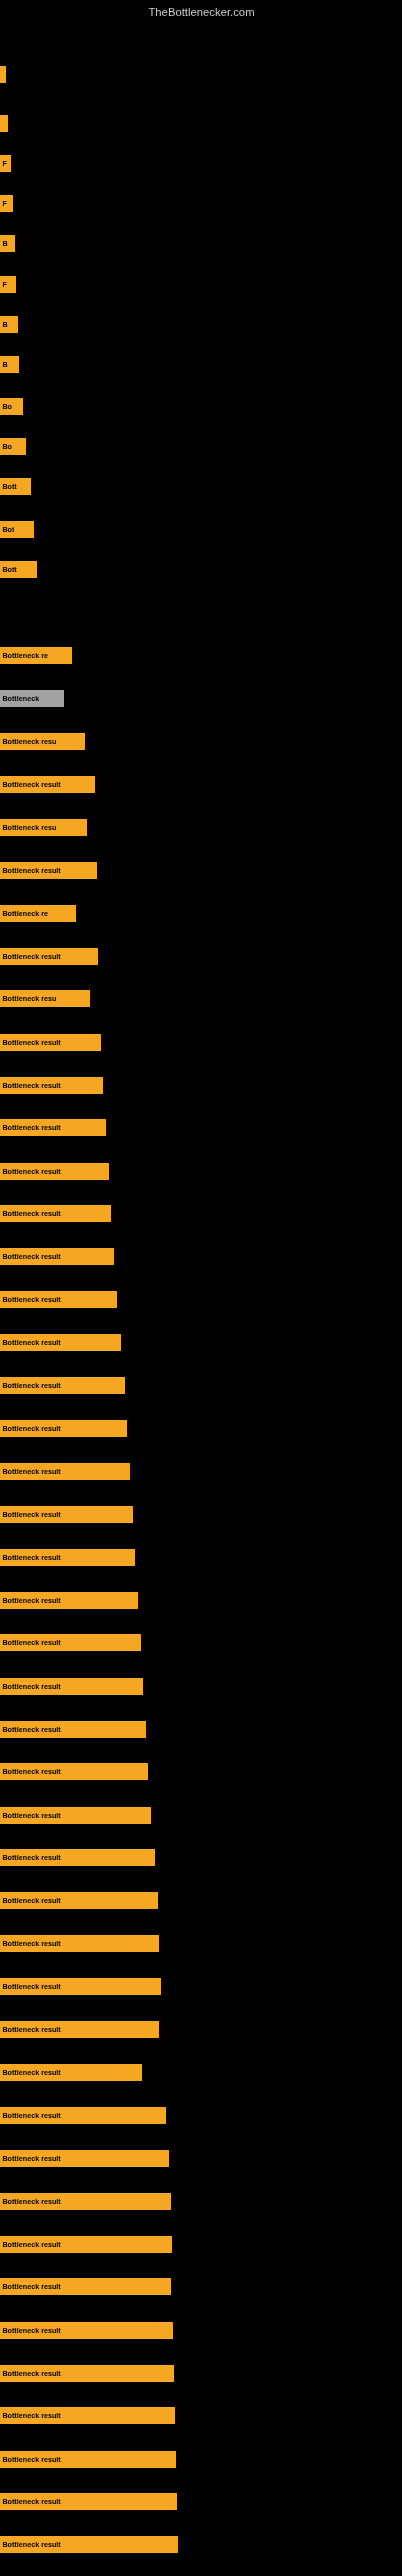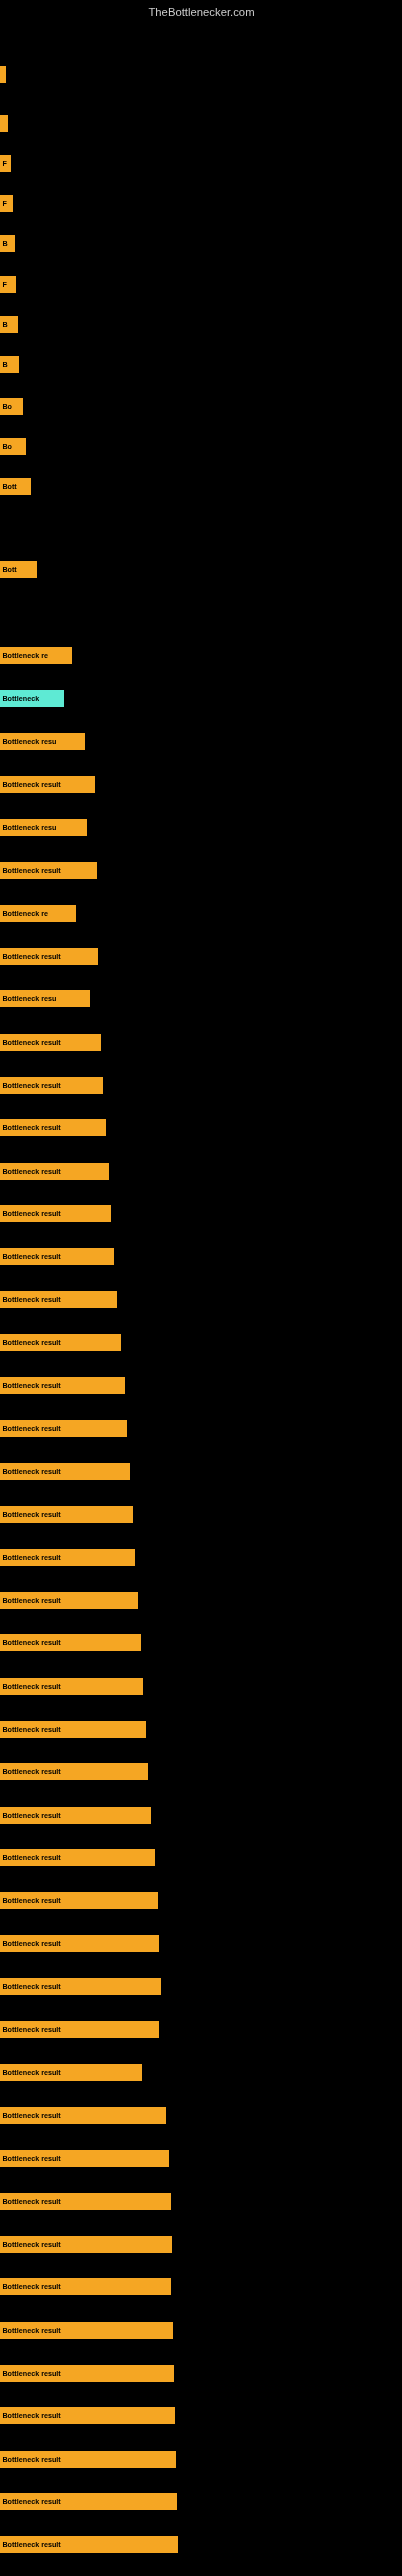--- a/index.html
+++ b/index.html
@@ -76,32 +76,37 @@
     <div style="position: absolute; top: 412px; left: 0px; width: 403px; height: 19.3px; display: flex; align-items: center;">
       <div style="background-color: rgb(245, 166, 35); width: 26px; height: 17.7px; display: flex; align-items: center; padding-left: 2.4px; min-width: 26px;">
         <span style="color: rgb(0, 0, 0); font-size: 7.2px; font-weight: bold; white-space: nowrap; overflow: hidden;">Bo</span>
       </div>
     </div>
     <div style="position: absolute; top: 452px; left: 0px; width: 403px; height: 19.3px; display: flex; align-items: center;">
       <div style="background-color: rgb(245, 166, 35); width: 31px; height: 17.7px; display: flex; align-items: center; padding-left: 2.4px; min-width: 31px;">
         <span style="color: rgb(0, 0, 0); font-size: 7.2px; font-weight: bold; white-space: nowrap; overflow: hidden;">Bott</span>
       </div>
     </div>
+    <div style="position: absolute; top: 495px; left: 0px; width: 403px; height: 19.3px; display: flex; align-items: center;">
+      <div style="background-color: rgb(245, 166, 35); width: 34px; height: 17.7px; display: flex; align-items: center; padding-left: 2.4px; min-width: 34px;">
+        <span style="color: rgb(0, 0, 0); font-size: 7.2px; font-weight: bold; white-space: nowrap; overflow: hidden;">Bot</span>
+      </div>
+    </div>
     <div style="position: absolute; top: 535px; left: 0px; width: 403px; height: 19.3px; display: flex; align-items: center;">
       <div style="background-color: rgb(245, 166, 35); width: 37px; height: 17.7px; display: flex; align-items: center; padding-left: 2.4px; min-width: 37px;">
         <span style="color: rgb(0, 0, 0); font-size: 7.2px; font-weight: bold; white-space: nowrap; overflow: hidden;">Bott</span>
       </div>
     </div>
     <div style="position: absolute; top: 621px; left: 0px; width: 403px; height: 19.3px; display: flex; align-items: center;">
       <div style="background-color: rgb(245, 166, 35); width: 72px; height: 17.7px; display: flex; align-items: center; padding-left: 2.4px; min-width: 72px;">
         <span style="color: rgb(0, 0, 0); font-size: 7.2px; font-weight: bold; white-space: nowrap; overflow: hidden;">Bottleneck re</span>
       </div>
     </div>
     <div style="position: absolute; top: 664px; left: 0px; width: 403px; height: 19.3px; display: flex; align-items: center;">
-      <div style="background-color: #5eead4; width: 64px; height: 17.7px; display: flex; align-items: center; padding-left: 2.4px; min-width: 64px;">
+      <div style="background-color: #a3a3a3; width: 64px; height: 17.7px; display: flex; align-items: center; padding-left: 2.4px; min-width: 64px;">
         <span style="color: rgb(0, 0, 0); font-size: 7.2px; font-weight: bold; white-space: nowrap; overflow: hidden;">Bottleneck</span>
       </div>
     </div>
     <div style="position: absolute; top: 707px; left: 0px; width: 403px; height: 19.3px; display: flex; align-items: center;">
       <div style="background-color: rgb(245, 166, 35); width: 85px; height: 17.7px; display: flex; align-items: center; padding-left: 2.4px; min-width: 85px;">
         <span style="color: rgb(0, 0, 0); font-size: 7.2px; font-weight: bold; white-space: nowrap; overflow: hidden;">Bottleneck resu</span>
       </div>
     </div>
     <div style="position: absolute; top: 750px; left: 0px; width: 403px; height: 19.3px; display: flex; align-items: center;">
       <div style="background-color: rgb(245, 166, 35); width: 95px; height: 17.7px; display: flex; align-items: center; padding-left: 2.4px; min-width: 95px;">

